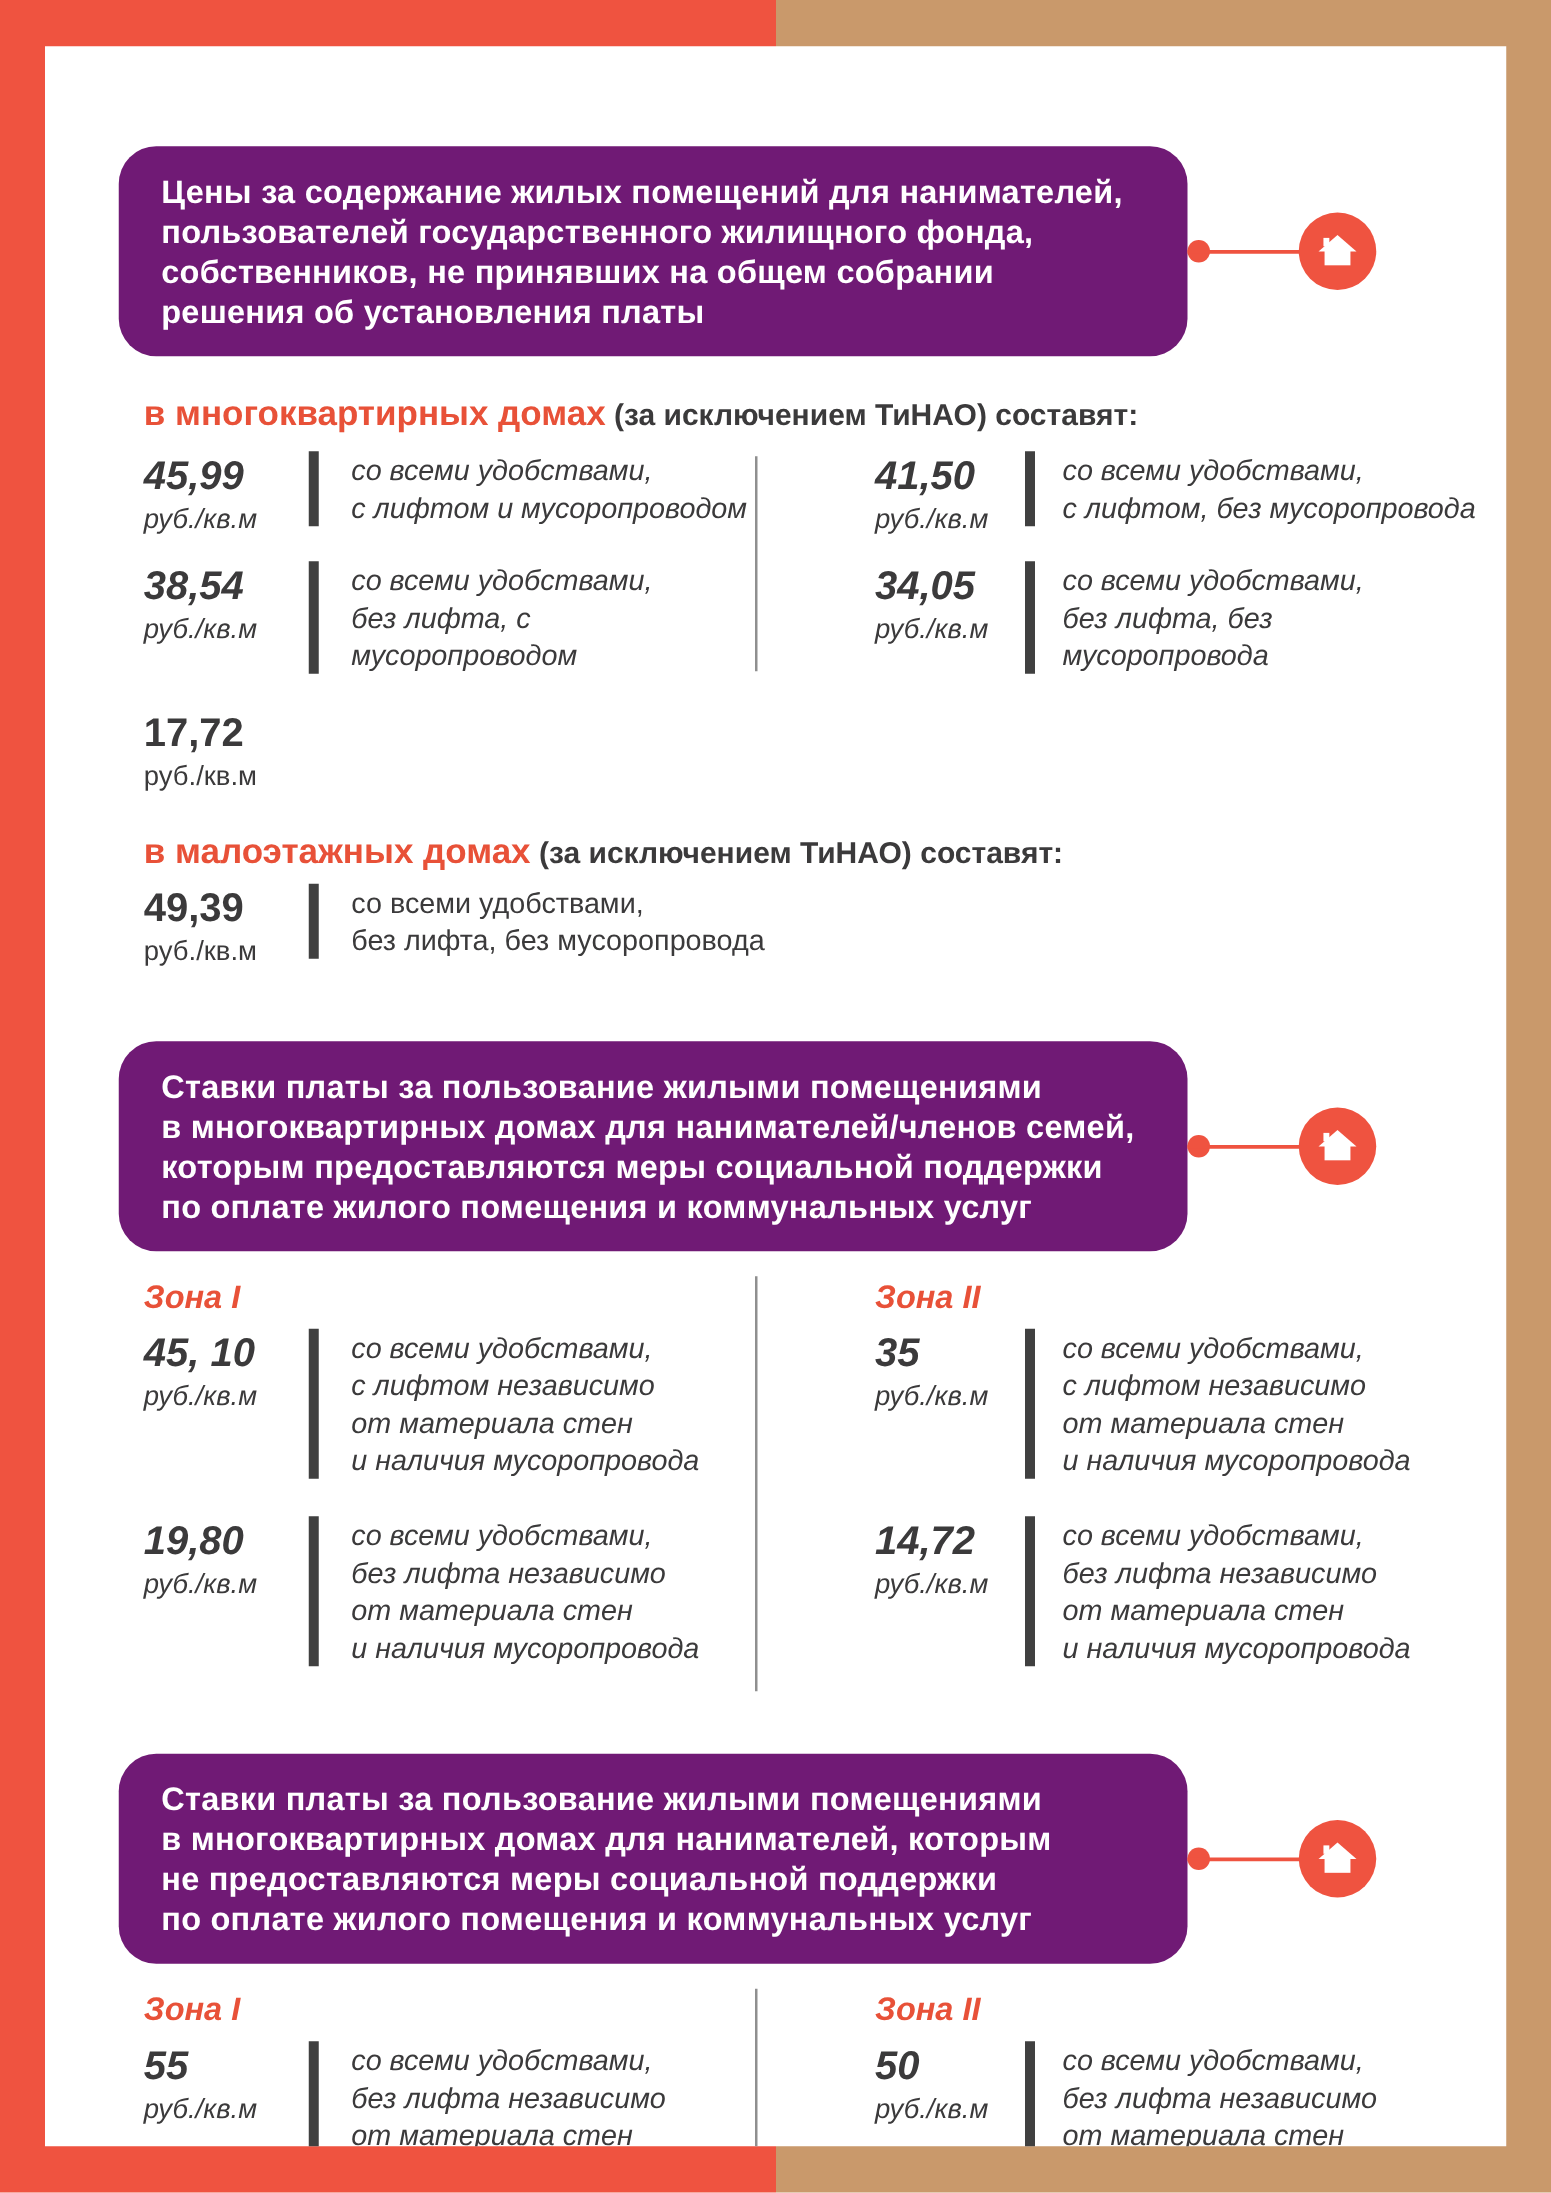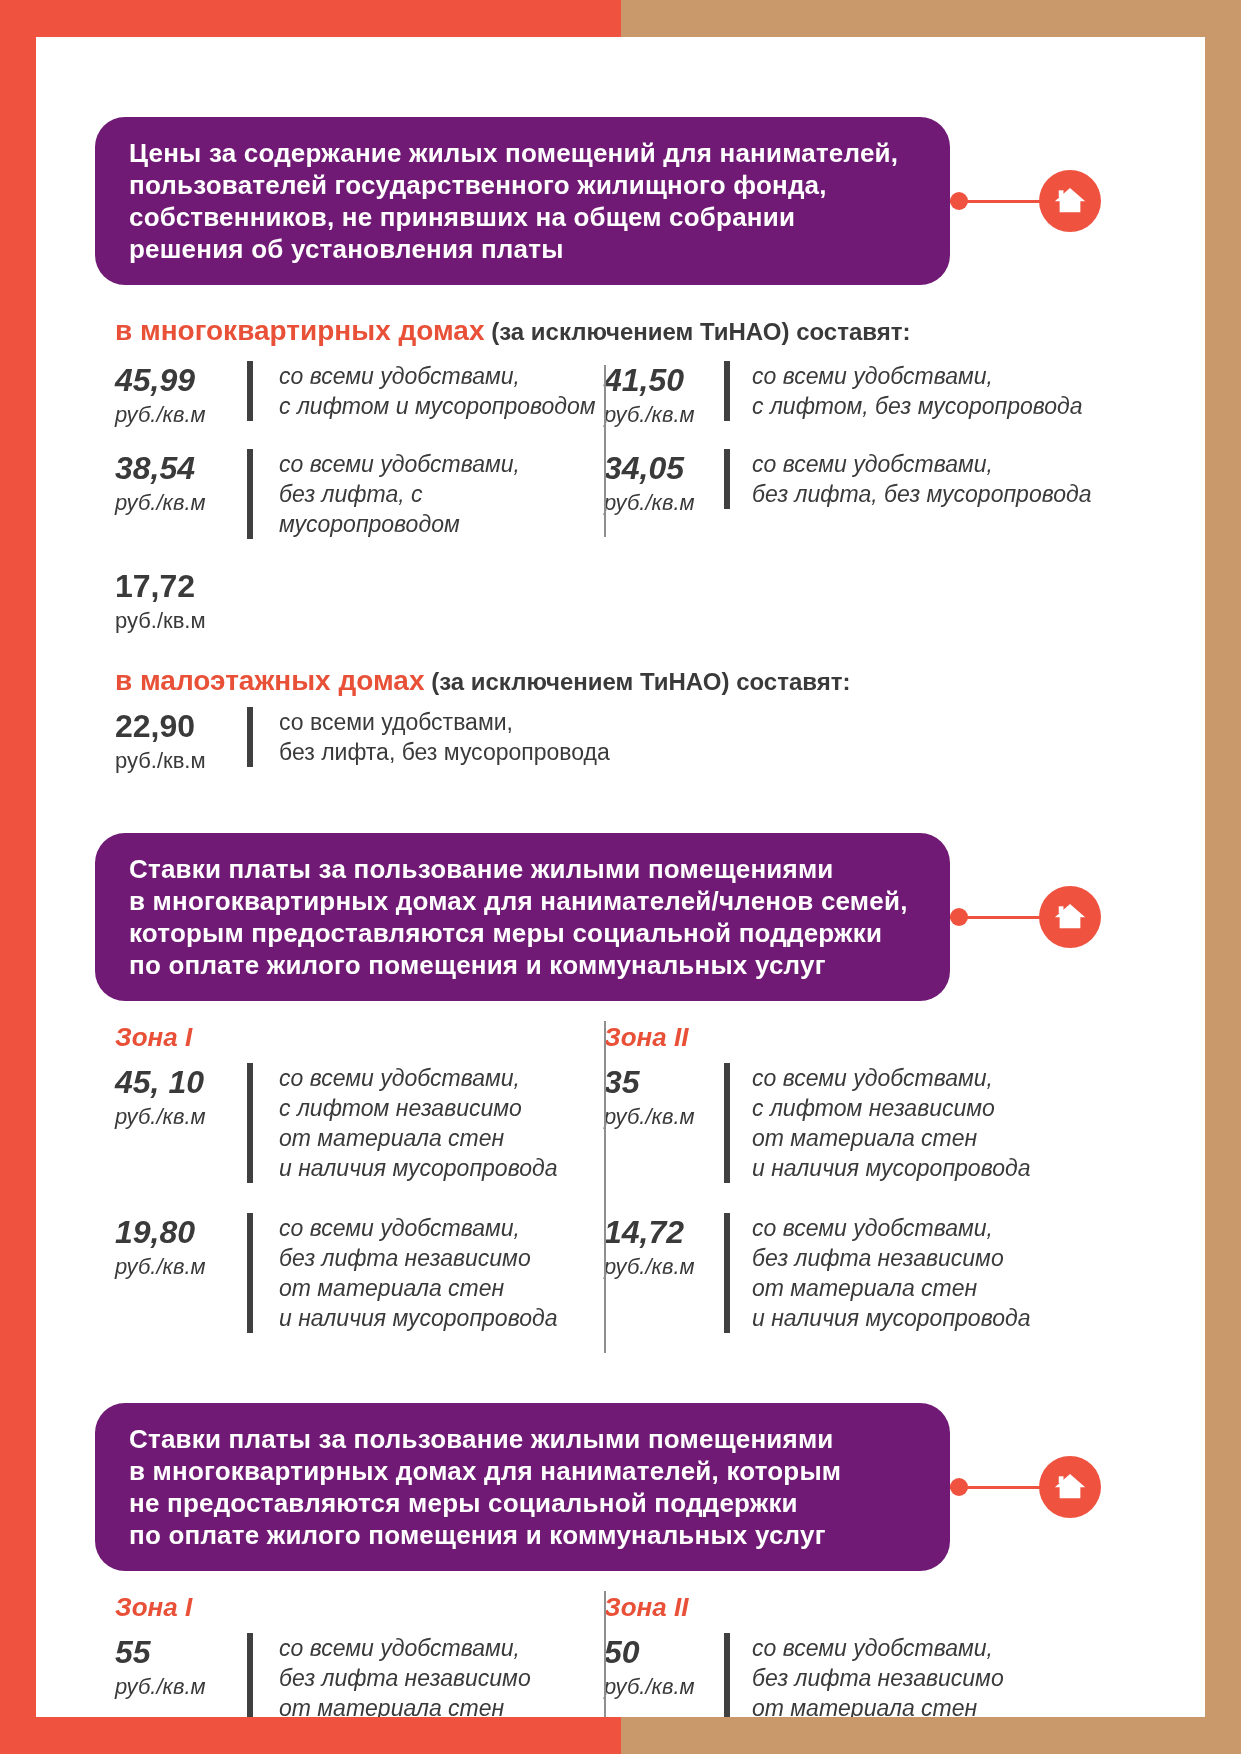--- a/index.html
+++ b/index.html
@@ -50,26 +50,26 @@
 
   
   .cols {
     position:relative; display:grid; grid-template-columns:489px 1fr;
     margin:14px 24px 0 79px;
     font-style:italic;
   }
   .colline { position:absolute; left:489px; width:2px; background:#8F8F8F; top:4px; bottom:22px; }
   .zone-grid .colline { top:0; bottom:10px; }
   .item { display:grid; grid-template-columns:132px 1fr; align-items:start; margin-bottom:20px; }
-  .colR { }
+  .colR { padding-left:96px; }
   .item.colR { grid-template-columns:120px 1fr; }
   .price { font-weight:bold; font-size:32px; line-height:38px; color:#3B3A3B; }
   .unit { font-size:22px; line-height:28px; color:#3B3A3B; margin-top:2px; }
   .desc {
-    border-left:6px solid #404040; padding-left:26px; white-space:pre-line;
+    border-left:8px solid #404040; padding-left:26px; white-space:pre-line;
     font-size:23px; line-height:30px; color:#3B3A3B;
   }
   .item.colR .desc { padding-left:22px; }
   .fullrow { margin:8px 24px 0 79px; }
   .fullrow .desc { max-width:910px; }
   .zone {
     margin:0 0 10px 0; font-size:26px; line-height:32px; font-weight:bold; color:#E85138;
   }
   .zone-grid { margin-top:20px; }
   .zone-grid .item { margin-bottom:30px; }
@@ -140,21 +140,21 @@
       <div>
         <div class="price">17,72</div>
         <div class="unit">руб./кв.м</div>
       </div>
     </div>
 
     <h2 class="sec-head"><span class="t">в малоэтажных домах</span><span class="s"> (за исключением ТиНАО) составят:</span></h2>
 
     <div class="item fullrow" style="margin-top:10px;">
       <div>
-        <div class="price">22,90</div>
+        <div class="price">49,39</div>
         <div class="unit">руб./кв.м</div>
       </div>
       <div class="desc">со всеми удобствами,
 без лифта, без мусоропровода</div>
     </div>
 
     <div class="bubble mt-b2">
       <p class="bubble-text">Ставки платы за пользование жилыми помещениями
 в многоквартирных домах для нанимателей/членов семей,
 которым предоставляются меры социальной поддержки

